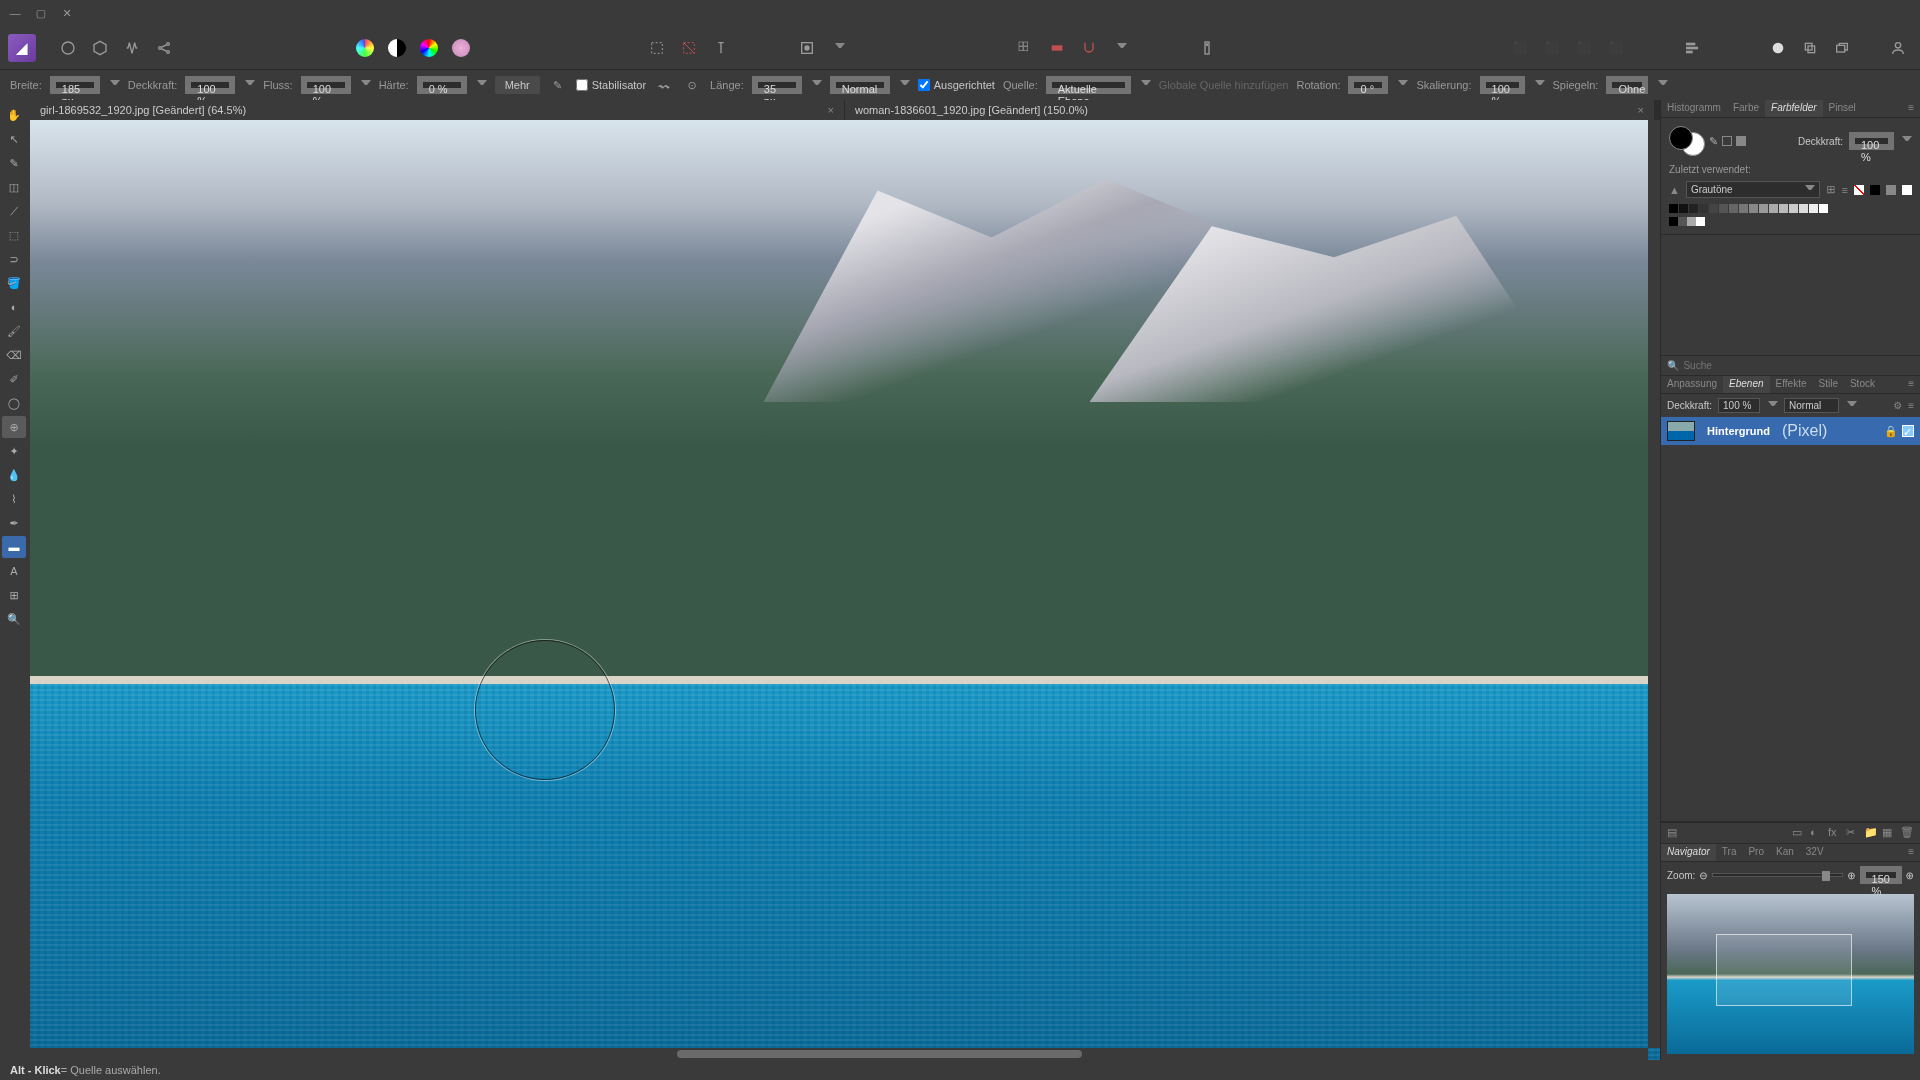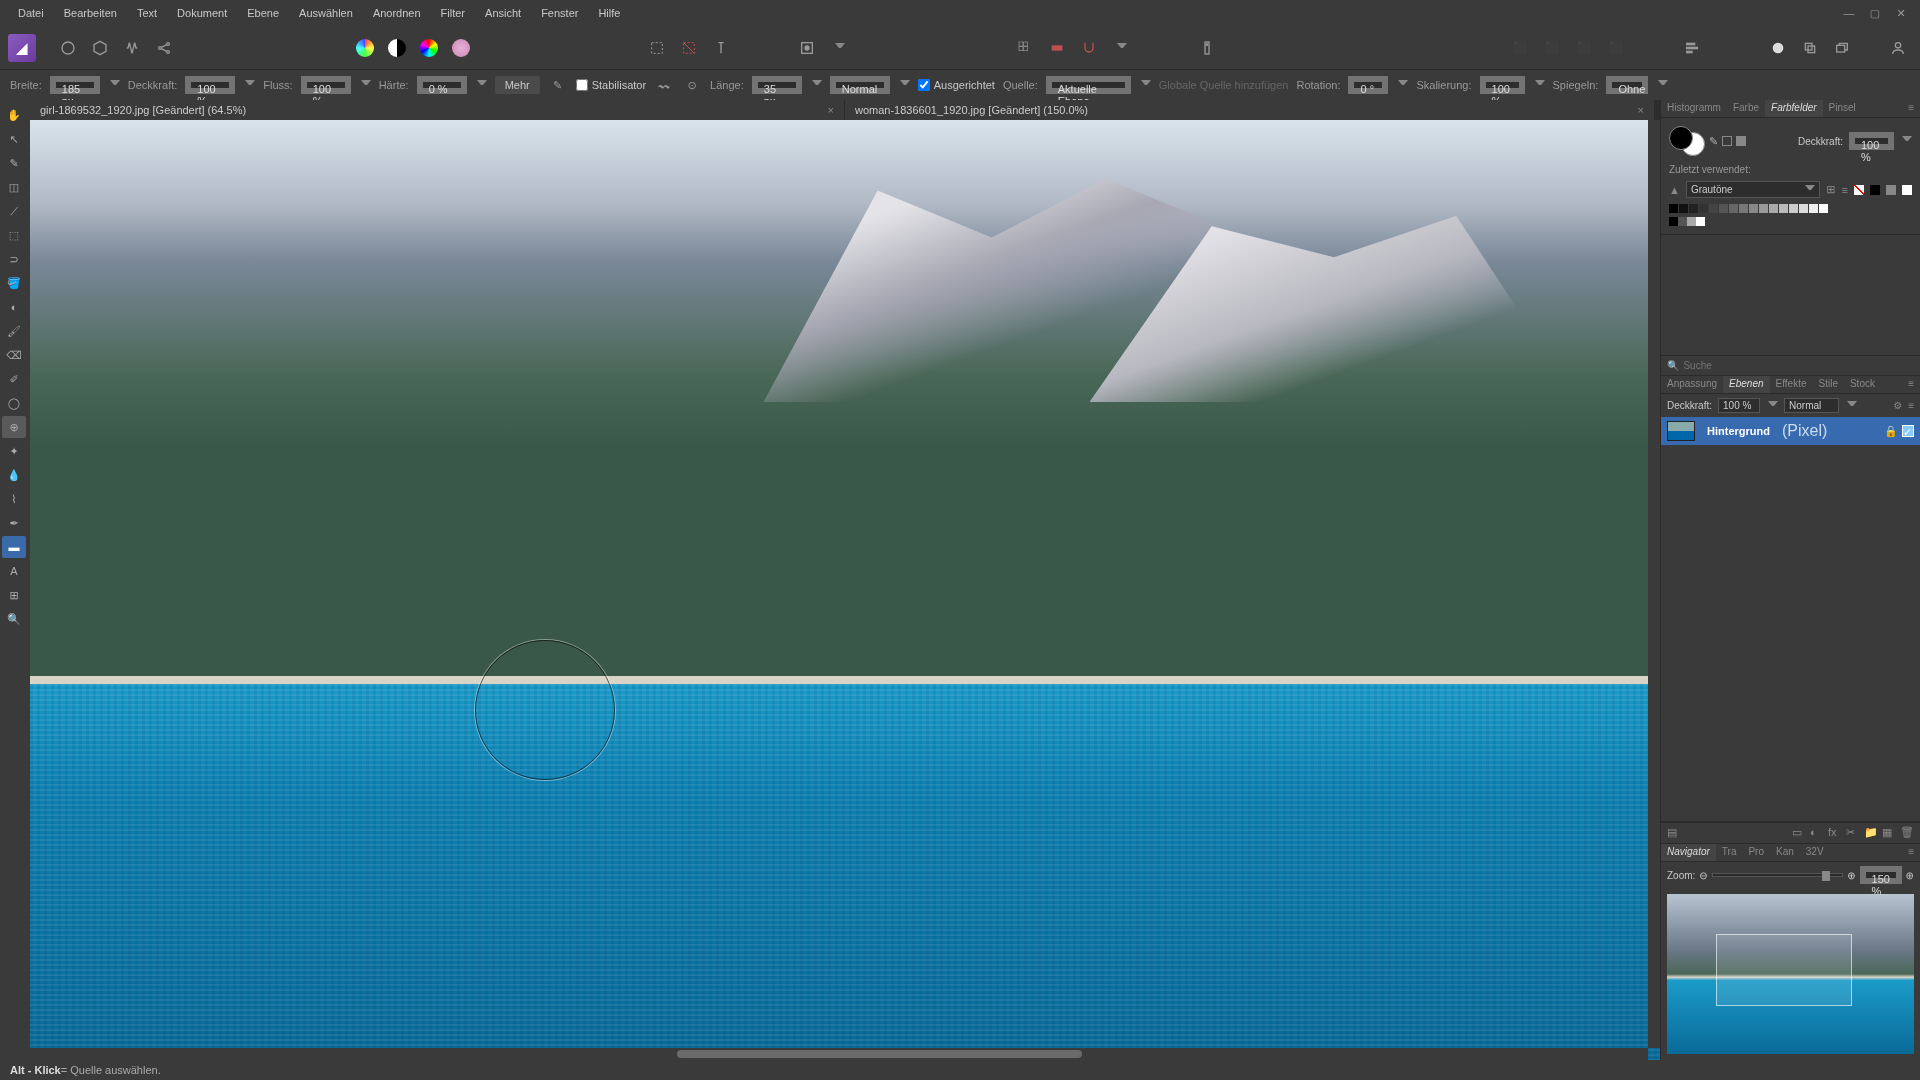--- a/index.html
+++ b/index.html
@@ -101,33 +101,20 @@
 
 .statusbar { height:20px; background:#3a3a3a; display:flex; align-items:center; padding:0 10px; font-size:11px; color:#aaa; }
 .statusbar b { color:#ddd; }
 
 svg { width:16px; height:16px; }
 </style>
 </head>
 <body>
 
 <div class="menubar">
-  <div class="menubar-left">
-    <div class="menu-item">Datei</div>
-    <div class="menu-item">Bearbeiten</div>
-    <div class="menu-item">Text</div>
-    <div class="menu-item">Dokument</div>
-    <div class="menu-item">Ebene</div>
-    <div class="menu-item">Auswählen</div>
-    <div class="menu-item">Anordnen</div>
-    <div class="menu-item">Filter</div>
-    <div class="menu-item">Ansicht</div>
-    <div class="menu-item">Fenster</div>
-    <div class="menu-item">Hilfe</div>
-  </div>
   <div class="window-controls">
     <div class="win-btn">—</div>
     <div class="win-btn">▢</div>
     <div class="win-btn">✕</div>
   </div>
 </div>
 
 <div class="toolbar">
   <div class="app-icon">◢</div>
   <div style="width:10px"></div>

